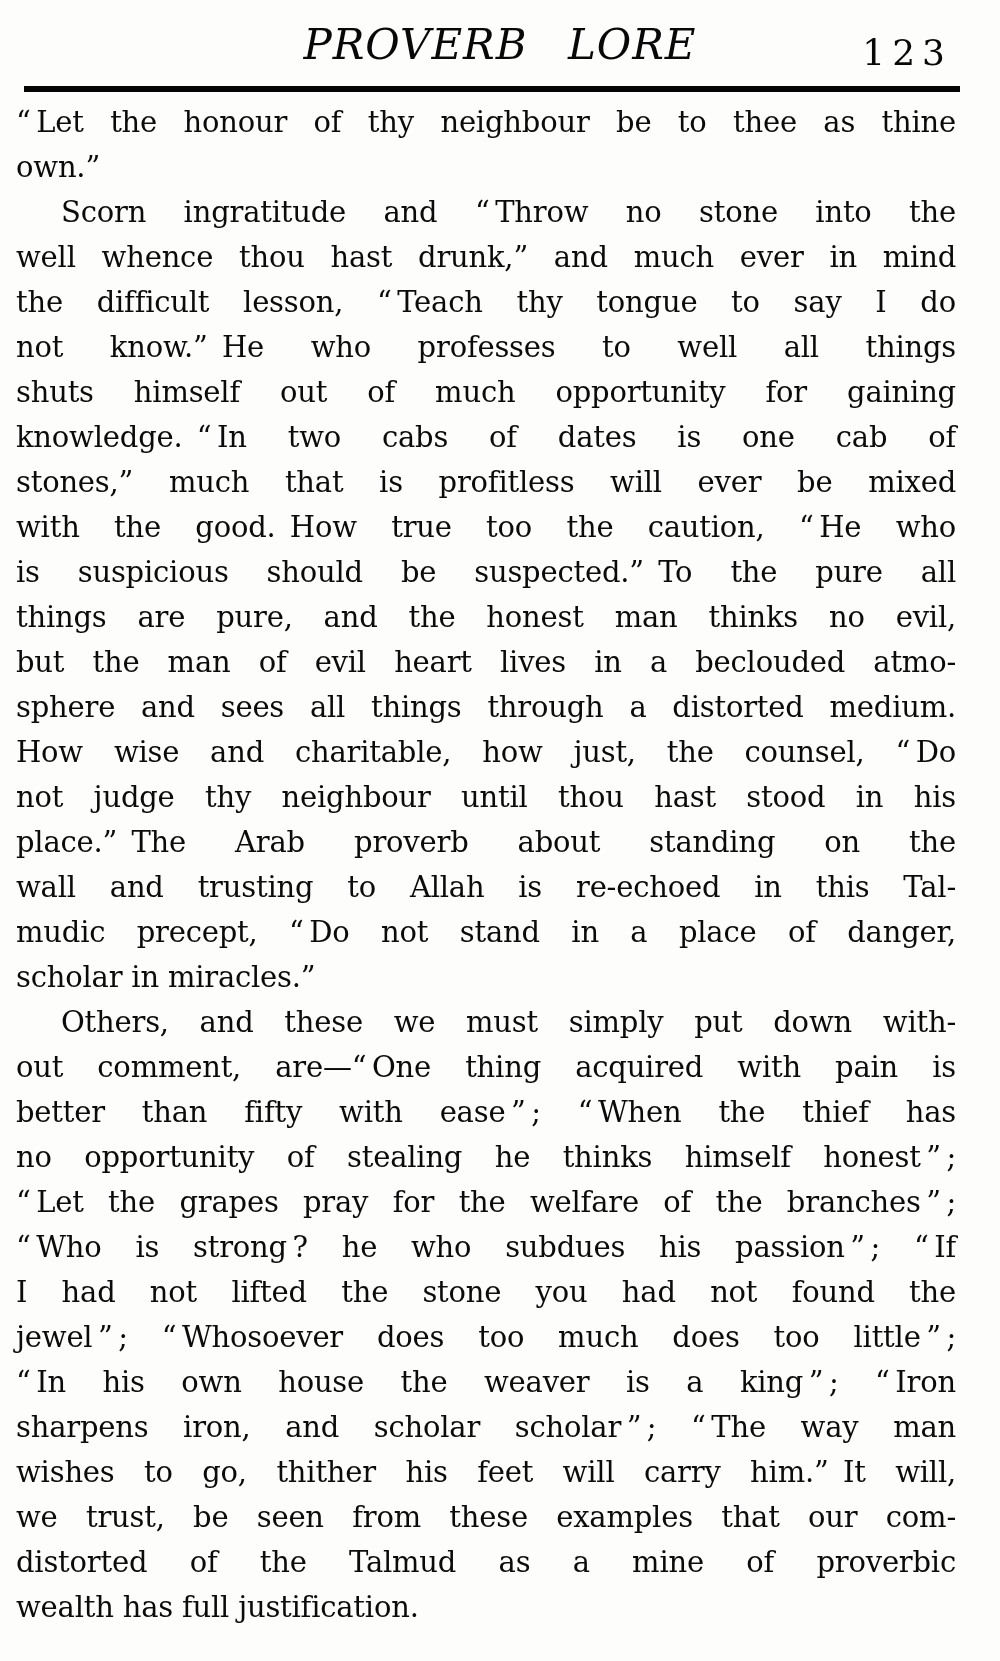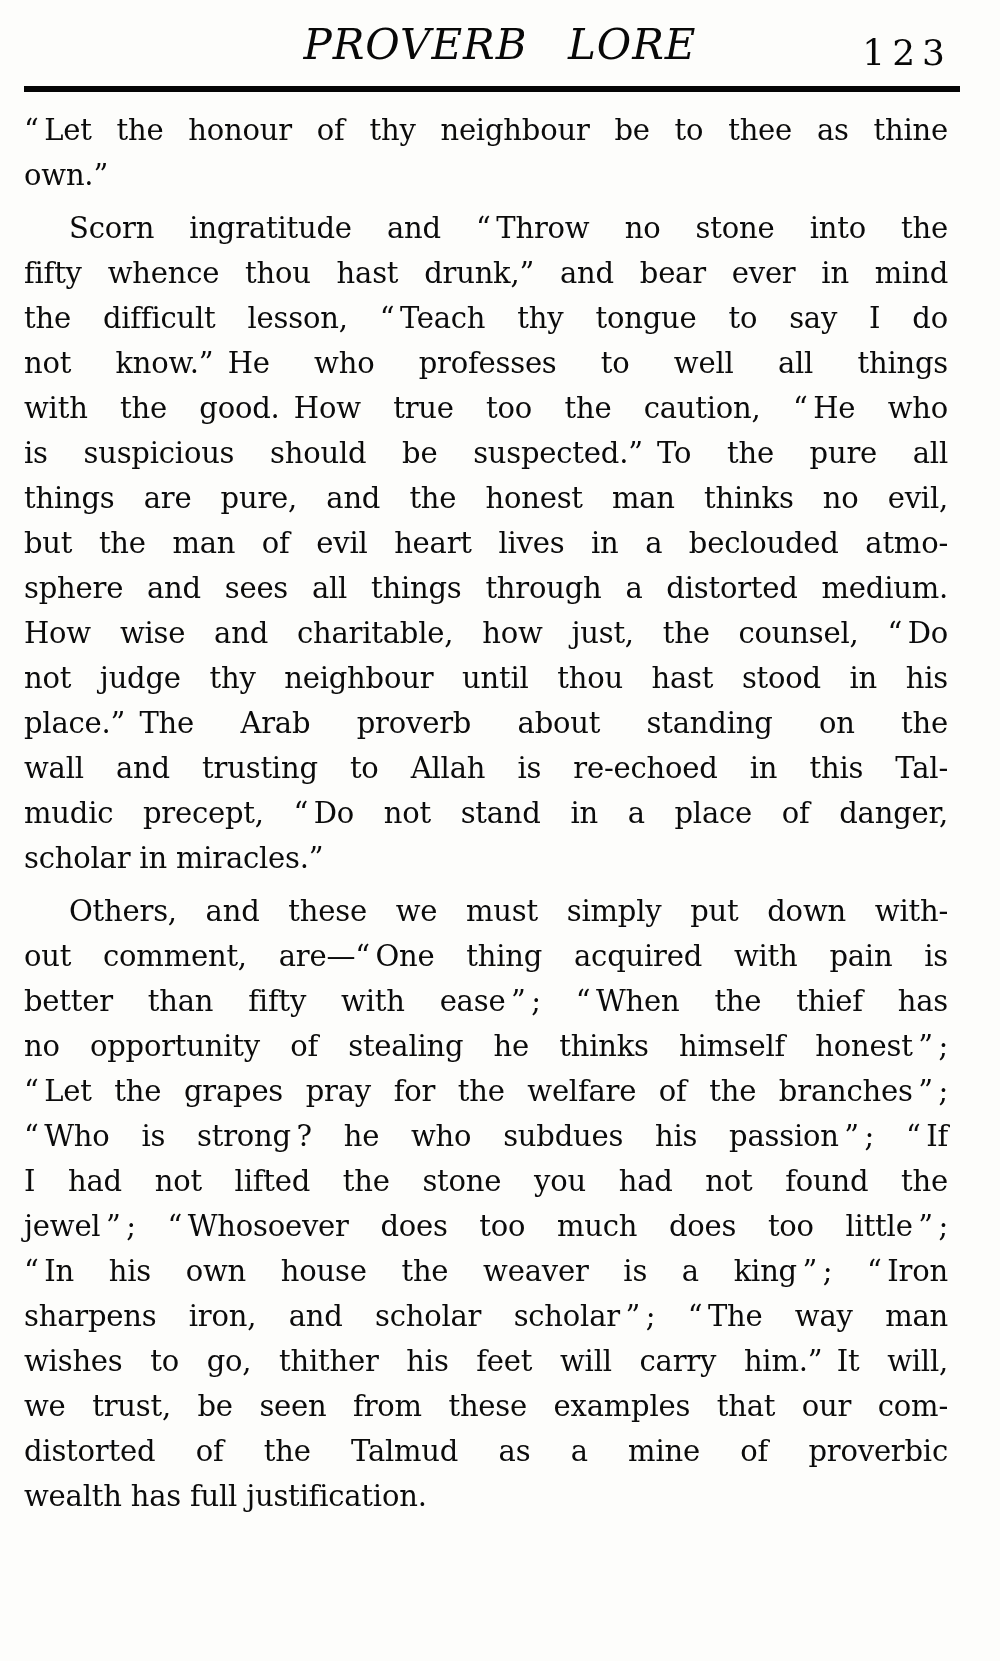--- a/index.html
+++ b/index.html
@@ -40,21 +40,21 @@
     background: #050505;
   }
   .page-body {
     position: absolute;
     top: 100px; left: 16px; right: 44px;
     font-size: 29px;
     line-height: 45px;
     letter-spacing: -0.2px;
     color: #0b0b0b;
   }
-  .paragraph { margin: 8px; }
+  .paragraph { margin: 0; }
   .line {
     height: 45px;
     text-align: justify;
     text-align-last: justify;
     white-space: nowrap;
   }
   .line.indent { text-indent: 45px; }
   .line.para-end {
     text-align-last: left;
     white-space: normal;
@@ -67,23 +67,26 @@
   <div class="running-title">PROVERB LORE</div>
   <div class="page-number">123</div>
   <div class="header-rule"></div>
   <div class="page-body">
       <div class="paragraph">
         <div class="line">“ Let the honour of thy neighbour be to thee as thine</div>
         <div class="line para-end">own.”</div>
       </div>
       <div class="paragraph">
         <div class="line indent">Scorn ingratitude and “ Throw no stone into the</div>
-        <div class="line">fifty whence thou hast drunk,” and bear ever in mind</div>
+        <div class="line">well whence thou hast drunk,” and much ever in mind</div>
         <div class="line">the difficult lesson, “ Teach thy tongue to say I do</div>
         <div class="line">not know.” He who professes to well all things</div>
+        <div class="line">shuts himself out of much opportunity for gaining</div>
+        <div class="line">knowledge. “ In two cabs of dates is one cab of</div>
+        <div class="line">stones,” much that is profitless will ever be mixed</div>
         <div class="line">with the good. How true too the caution, “ He who</div>
         <div class="line">is suspicious should be suspected.” To the pure all</div>
         <div class="line">things are pure, and the honest man thinks no evil,</div>
         <div class="line">but the man of evil heart lives in a beclouded atmo-</div>
         <div class="line">sphere and sees all things through a distorted medium.</div>
         <div class="line">How wise and charitable, how just, the counsel, “ Do</div>
         <div class="line">not judge thy neighbour until thou hast stood in his</div>
         <div class="line">place.” The Arab proverb about standing on the</div>
         <div class="line">wall and trusting to Allah is re-echoed in this Tal-</div>
         <div class="line">mudic precept, “ Do not stand in a place of danger,</div>

